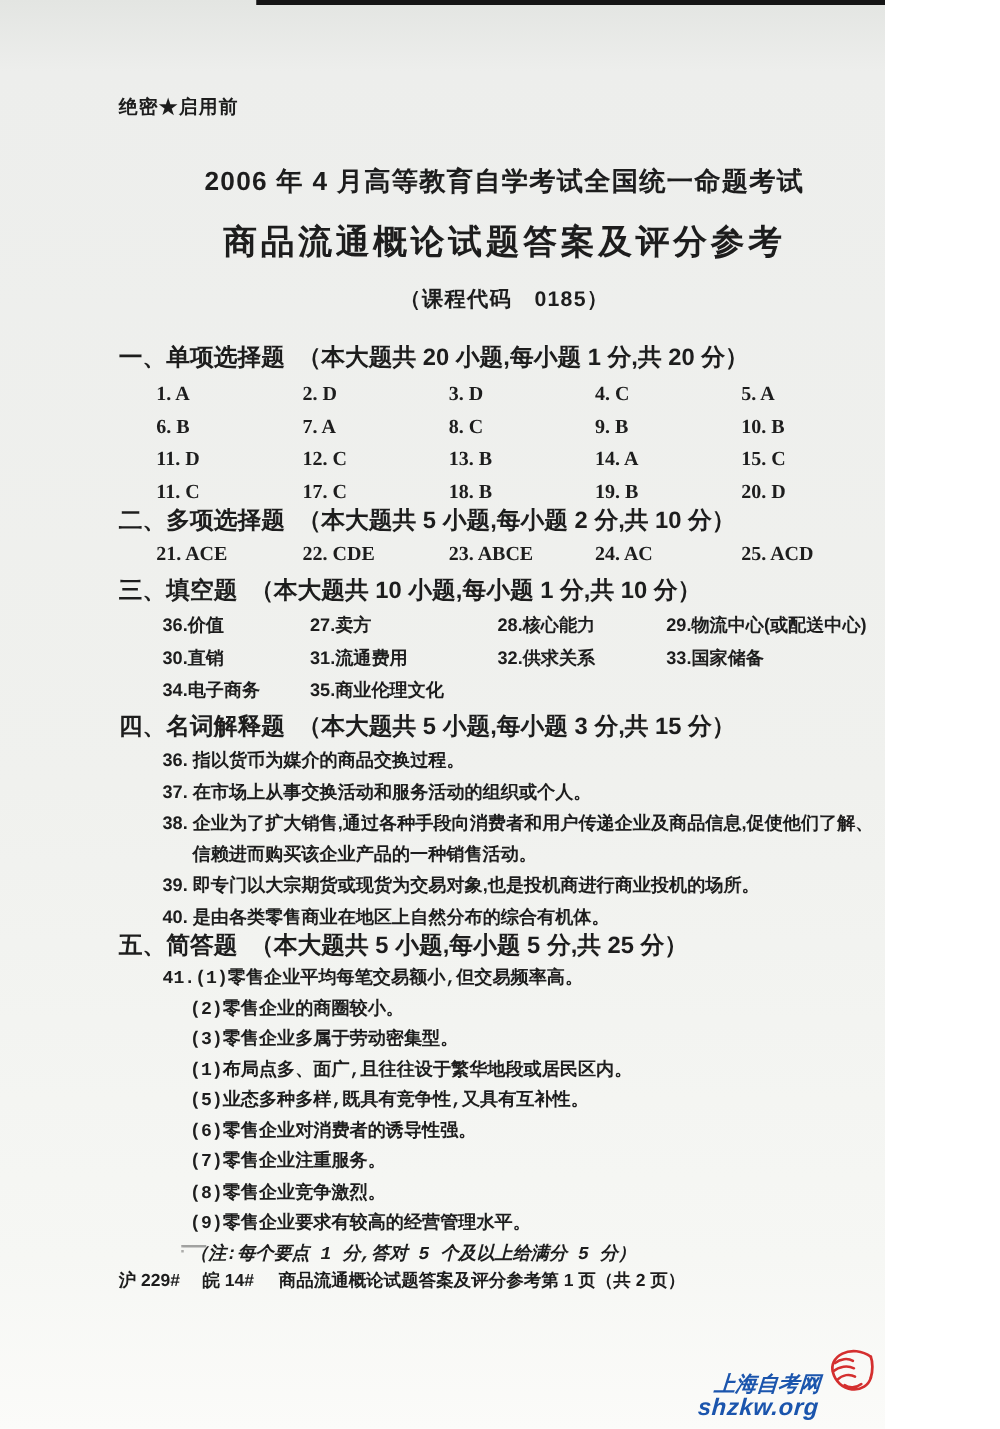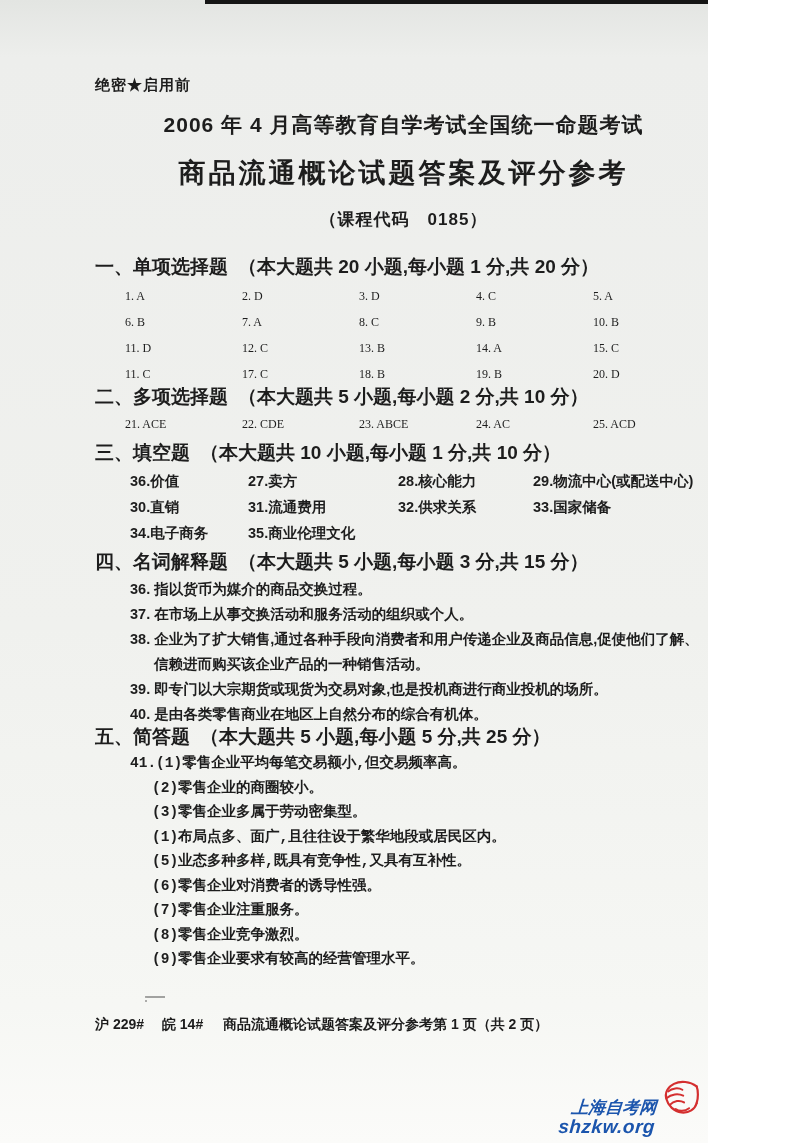--- a/index.html
+++ b/index.html
@@ -20,36 +20,36 @@
   .scan-bar:after{
     content:"";position:absolute;right:0;top:3px;width:30px;height:3px;background:#1a1a1a;
   }
   .content{
     position:absolute;left:95px;top:0;width:617px;
   }
   .security{
     margin-top:76px;font-size:15px;font-weight:700;letter-spacing:1px;
   }
   .title1{
-    margin-top:16px;text-align:center;font-size:21px;font-weight:700;letter-spacing:1px;white-space:nowrap;
+    margin-top:36px;text-align:center;font-size:21px;font-weight:700;letter-spacing:1px;white-space:nowrap;
   }
   .title2{
     margin-top:16px;text-align:center;font-size:27px;font-weight:700;letter-spacing:3px;white-space:nowrap;
   }
   .course{
     margin-top:17px;text-align:center;font-size:17px;font-weight:700;letter-spacing:1px;
   }
   .sec-head{
     font-size:19px;font-weight:700;line-height:20px;
   }
   .sec-head .note{margin-left:10px;}
   .h1{margin-top:26px;}
   .grid5{
     display:grid;grid-template-columns:117px 117px 117px 117px 1fr;
-    padding-left:30px;line-height:26px;font-size:12px;font-weight:400;
+    padding-left:30px;line-height:26px;font-size:16px;font-weight:700;
     font-family:"Liberation Serif","Liberation Sans",serif;
     margin-top:6px;
   }
   .g1{margin-bottom:0;}
   .g2{margin-top:4px;margin-bottom:6px;}
   .grid4{
     display:grid;grid-template-columns:118px 150px 135px 1fr;
     padding-left:35px;line-height:26px;font-size:14.5px;font-weight:600;
     margin-top:5px;margin-bottom:6px;
   }
@@ -164,20 +164,21 @@
     <div class="sa-list">
       <div class="sa-item">41.(1)零售企业平均每笔交易额小,但交易频率高。</div>
       <div class="sa-item sa-indent">(2)零售企业的商圈较小。</div>
       <div class="sa-item sa-indent">(3)零售企业多属于劳动密集型。</div>
       <div class="sa-item sa-indent">(1)布局点多、面广,且往往设于繁华地段或居民区内。</div>
       <div class="sa-item sa-indent">(5)业态多种多样,既具有竞争性,又具有互补性。</div>
       <div class="sa-item sa-indent">(6)零售企业对消费者的诱导性强。</div>
       <div class="sa-item sa-indent">(7)零售企业注重服务。</div>
       <div class="sa-item sa-indent">(8)零售企业竞争激烈。</div>
       <div class="sa-item sa-indent">(9)零售企业要求有较高的经营管理水平。</div>
+      <div class="sa-item sa-indent sa-note">（注:每个要点 1 分,答对 5 个及以上给满分 5 分）</div>
     </div>
 
   </div>
 
   <div class="smudge"></div>
 
   <div class="footer">
     <span>沪 229#</span>
     <span class="gap1">皖 14#</span>
     <span class="gap2">商品流通概论试题答案及评分参考第 1 页（共 2 页）</span>

